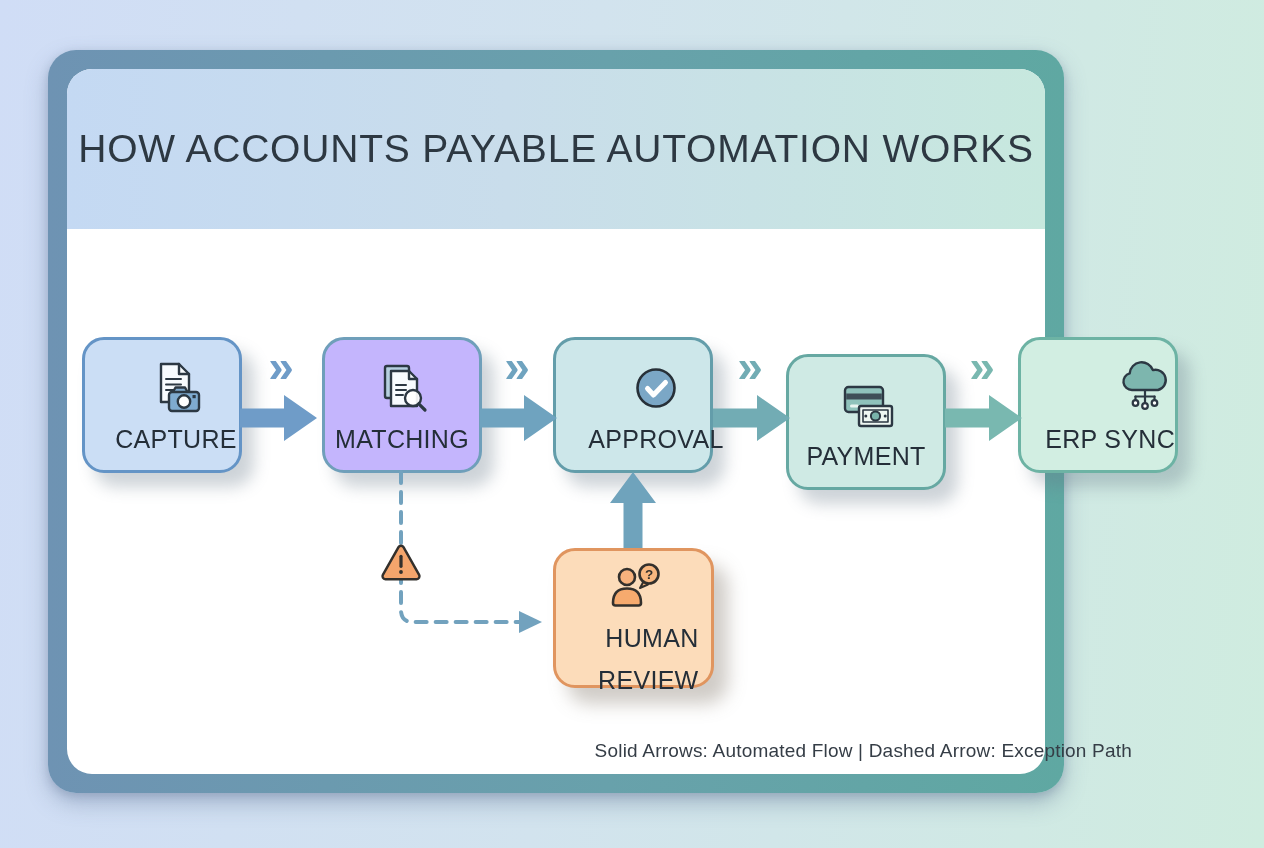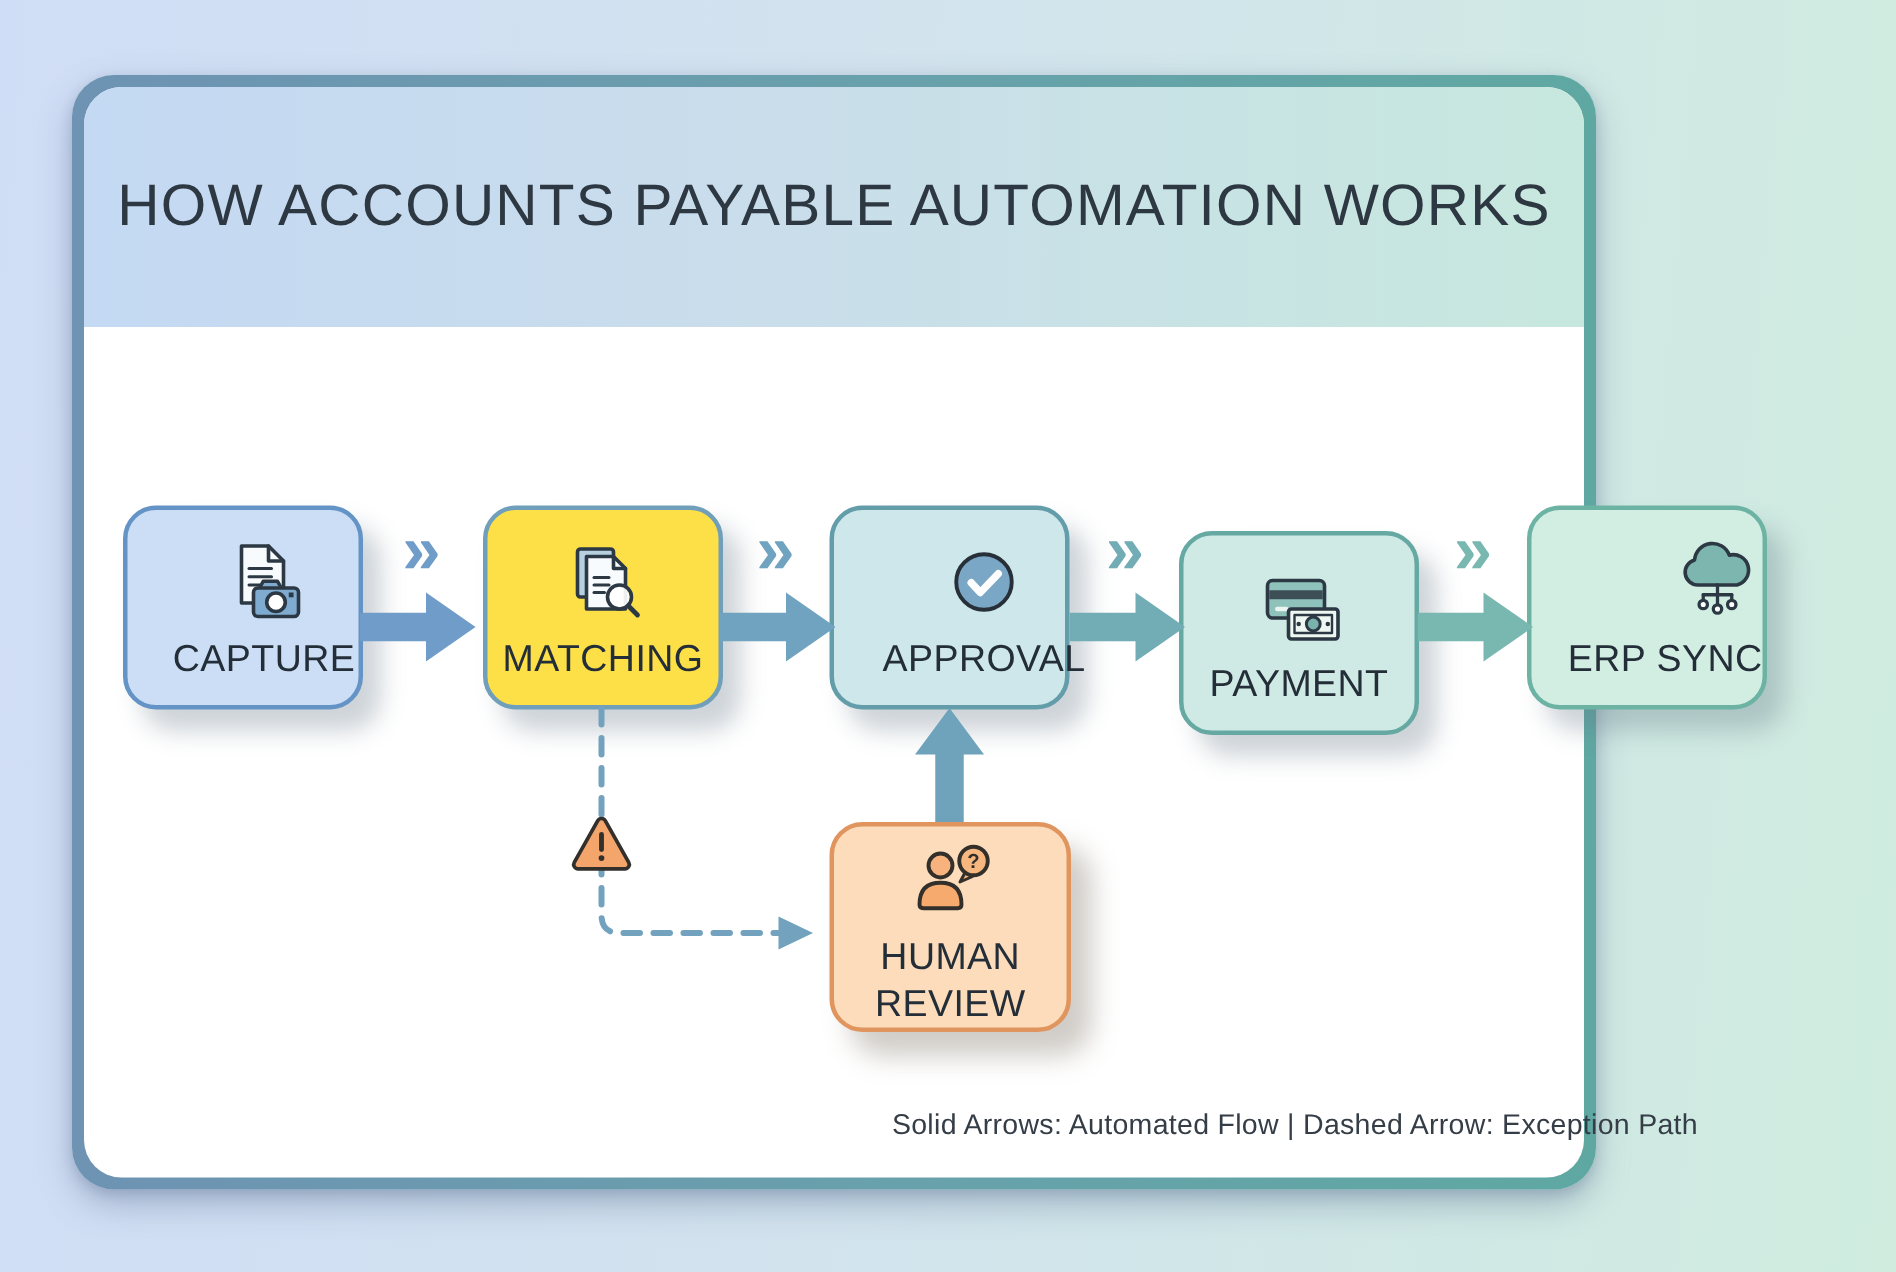--- a/index.html
+++ b/index.html
@@ -7,21 +7,21 @@
     width:1264px;height:848px;overflow:hidden;
     font-family:"Liberation Sans","DejaVu Sans",sans-serif;
     background:linear-gradient(95deg,#d0ddf6 0%,#d2e3ee 45%,#cfecdf 100%);
     position:relative;
   }
   #page{position:absolute;inset:0;}
 
   
   .card{
     position:absolute;left:48px;top:50px;width:1016px;height:743px;
-    padding:8px;box-sizing:border-box;border-radius:28px;
+    padding:19px;box-sizing:border-box;border-radius:28px;
     background:linear-gradient(90deg,#6e93b3 0%,#68a1ab 55%,#5fa8a2 100%);
     box-shadow:0 10px 22px rgba(90,110,145,.38),0 3px 8px rgba(90,110,145,.25);
     text-align:right;
   }
   .card-inner{
     width:100%;height:100%;border-radius:25px;background:#ffffff;overflow:hidden;
   }
   .card-header{
     height:160px;display:flex;align-items:center;justify-content:center;
     background:linear-gradient(90deg,#c4d9f3 0%,#c9ddeb 45%,#c7e8de 100%);
@@ -44,21 +44,21 @@
     font-size:25px;font-weight:500;color:#242e38;letter-spacing:.3px;
     text-align:center;line-height:31px;margin-top:2px;white-space:nowrap;
   }
   .step-exception{
     position:absolute;left:553px;top:548px;width:161px;height:140px;box-sizing:border-box;
     border:3px solid;border-radius:22px;
     display:flex;flex-direction:column;align-items:center;justify-content:flex-start;
     padding-top:10px;
     box-shadow:14px 16px 18px rgba(120,110,95,.35);
   }
-  .step-exception .step-label{white-space:normal;line-height:31px;width:130px;}
+  .step-exception .step-label{white-space:normal;line-height:42px;width:130px;text-align:right;}
 
   
   .pos-0{left:82px;top:337px;}
   .pos-1{left:322px;top:337px;}
   .pos-2{left:553px;top:337px;padding-left:46px;}
   .pos-3{left:786px;top:354px;}
   .pos-4{left:1018px;top:337px;align-items:flex-end;}
 
   
   .h-arrow{position:absolute;top:388px;width:78px;height:60px;}
@@ -111,21 +111,21 @@
           <path d="M27 33 L29.5 28.5 H39 L41.5 33" fill="#7fabd0"></path>
           <rect x="23" y="33" width="30" height="19" rx="3" fill="#7fabd0"></rect>
           <circle cx="38" cy="42.5" r="6.2" fill="#ffffff"></circle>
         </g>
         <rect x="46.5" y="36" width="3.2" height="3.2" fill="#2c3843"></rect>
       </svg>
     </div>
     <div class="step-label">CAPTURE</div>
   </div>
 
-  <div class="step pos-1" style="background-color: #fde047; border-color: rgb(111, 159, 186);">
+  <div class="step pos-1" style="background-color: #c4b5fd; border-color: rgb(111, 159, 186);">
     <div class="icon-wrap">
       <svg width="60" height="58" viewBox="0 0 60 58">
         <g stroke="#2c3843" stroke-width="2.4" stroke-linejoin="round" stroke-linecap="round">
           <rect x="13" y="7" width="24" height="32" rx="2" fill="#b6d0e0"></rect>
           <path d="M19 12 H37 L45 20 V47 H19 Z" fill="#f7fbfe"></path>
           <path d="M37 12 V20 H45" fill="none"></path>
           <line x1="24" y1="26" x2="34" y2="26" stroke-width="2"></line>
           <line x1="24" y1="31" x2="34" y2="31" stroke-width="2"></line>
           <line x1="24" y1="36" x2="31" y2="36" stroke-width="2"></line>
           <circle cx="41" cy="39" r="8" fill="rgba(255,255,255,.92)"></circle>

